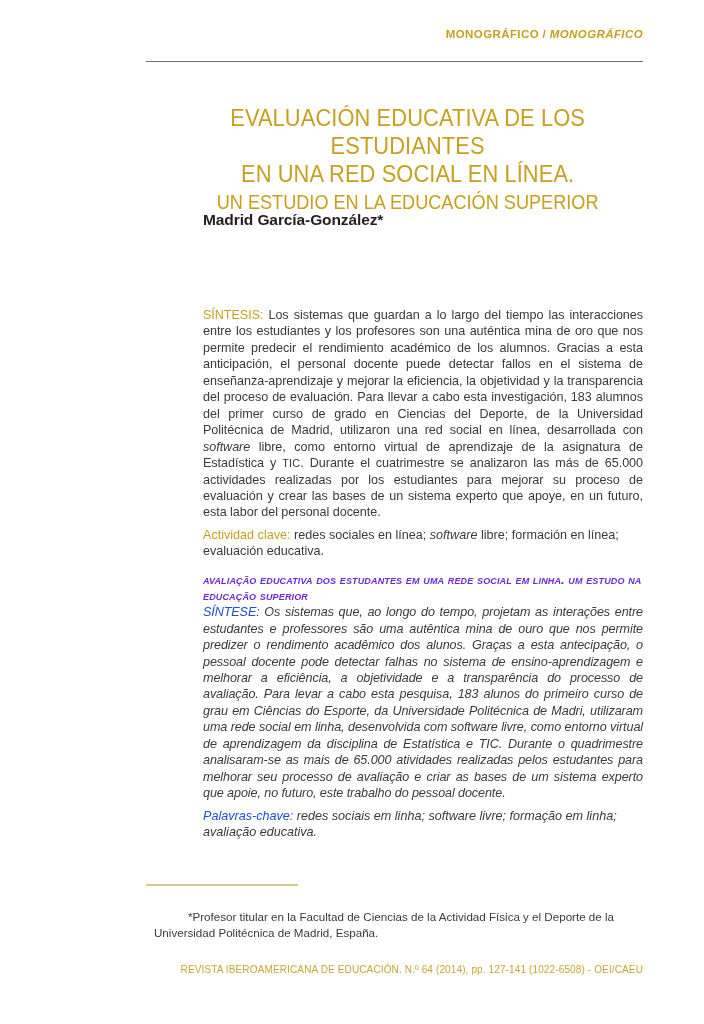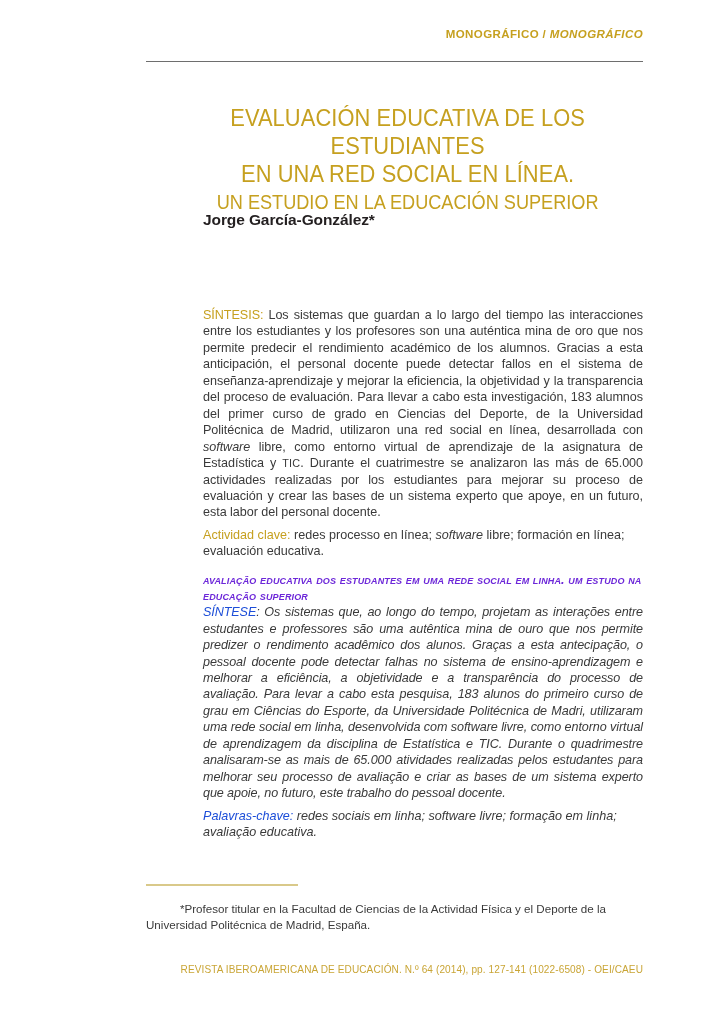--- a/index.html
+++ b/index.html
@@ -172,21 +172,21 @@
     top: 884px;
     width: 152px;
     height: 1.5px;
     background: #d9c98a;
   }
   .footnote {
     position: absolute;
     left: 103px;
     top: 901px;
     width: 497px;
-    margin: 0;
+    margin: 8px;
     font-size: 11.6px;
     line-height: 15.6px;
     color: #3a3a3a;
     text-align: left;
   }
   .footnote .indent { display: inline-block; width: 34px; }
 
   
   .cite-block {
     position: absolute;
@@ -220,27 +220,27 @@
     <span>MONOGRÁFICO</span><span class="rh-sep"> / </span><span class="rh-it">MONOGRÁFICO</span>
   </div>
   <div class="head-rule"></div>
 
   <div class="title-block">
     <div class="title-main">EVALUACIÓN EDUCATIVA DE LOS ESTUDIANTES
 EN UNA RED SOCIAL EN LÍNEA.</div>
     <div class="title-sub">UN ESTUDIO EN LA EDUCACIÓN SUPERIOR</div>
   </div>
 
-  <div class="author">Jorge García-González*</div>
+  <div class="author">Madrid García-González*</div>
 
   <div class="abstract-col">
 
     <p class="para es"><span class="lead">SÍNTESIS:</span><span> Los sistemas que guardan a lo largo del tiempo las interacciones entre los estudiantes y los profesores son una auténtica mina de oro que nos permite predecir el rendimiento académico de los alumnos. Gracias a esta anticipación, el personal docente puede detectar fallos en el sistema de enseñanza-aprendizaje y mejorar la eficiencia, la objetividad y la transparencia del proceso de evaluación. Para llevar a cabo esta investigación, 183 alumnos del primer curso de grado en Ciencias del Deporte, de la Universidad Politécnica de Madrid, utilizaron una red social en línea, desarrollada con </span><span class="it">software</span><span> libre, como entorno virtual de aprendizaje de la asignatura de Estadística y </span><span class="smallcaps">TIC</span><span>. Durante el cuatrimestre se analizaron las más de 65.000 actividades realizadas por los estudiantes para mejorar su proceso de evaluación y crear las bases de un sistema experto que apoye, en un futuro, esta labor del personal docente.</span></p>
 
-    <p class="kw"><span class="lead">Actividad clave:</span><span> redes processo en línea; </span><span class="it">software</span><span> libre; formación en línea; evaluación educativa.</span></p>
+    <p class="kw"><span class="lead">Actividad clave:</span><span> redes sociales en línea; </span><span class="it">software</span><span> libre; formación en línea; evaluación educativa.</span></p>
 
     <p class="pt-title">Avaliação educativa dos estudantes em uma rede social em linha. Um estudo na educação superior</p>
 
     <p class="para pt"><span class="lead-it">SÍNTESE</span><span>: Os sistemas que, ao longo do tempo, projetam as interações entre estudantes e professores são uma autêntica mina de ouro que nos permite predizer o rendimento acadêmico dos alunos. Graças a esta antecipação, o pessoal docente pode detectar falhas no sistema de ensino-aprendizagem e melhorar a eficiência, a objetividade e a transparência do processo de avaliação. Para levar a cabo esta pesquisa, 183 alunos do primeiro curso de grau em Ciências do Esporte, da Universidade Politécnica de Madri, utilizaram uma rede social em linha, desenvolvida com software livre, como entorno virtual de aprendizagem da disciplina de Estatística e TIC. Durante o quadrimestre analisaram-se as mais de 65.000 atividades realizadas pelos estudantes para melhorar seu processo de avaliação e criar as bases de um sistema experto que apoie, no futuro, este trabalho do pessoal docente.</span></p>
 
     <p class="kw pt"><span class="lead-it">Palavras-chave:</span><span> redes sociais em linha; software livre; formação em linha; avaliação educativa.</span></p>
 
   </div>
 
   <div class="page-tab">

